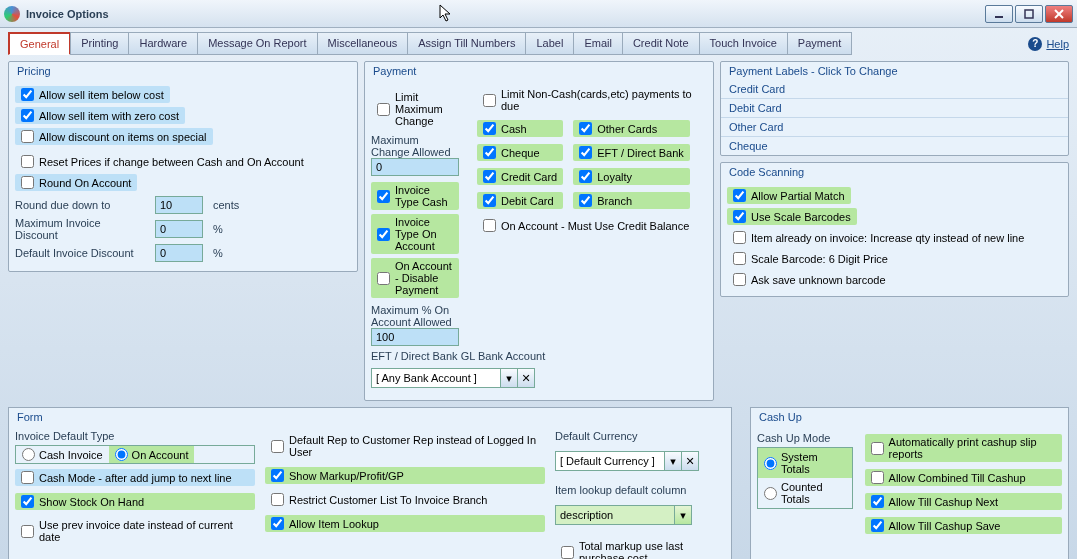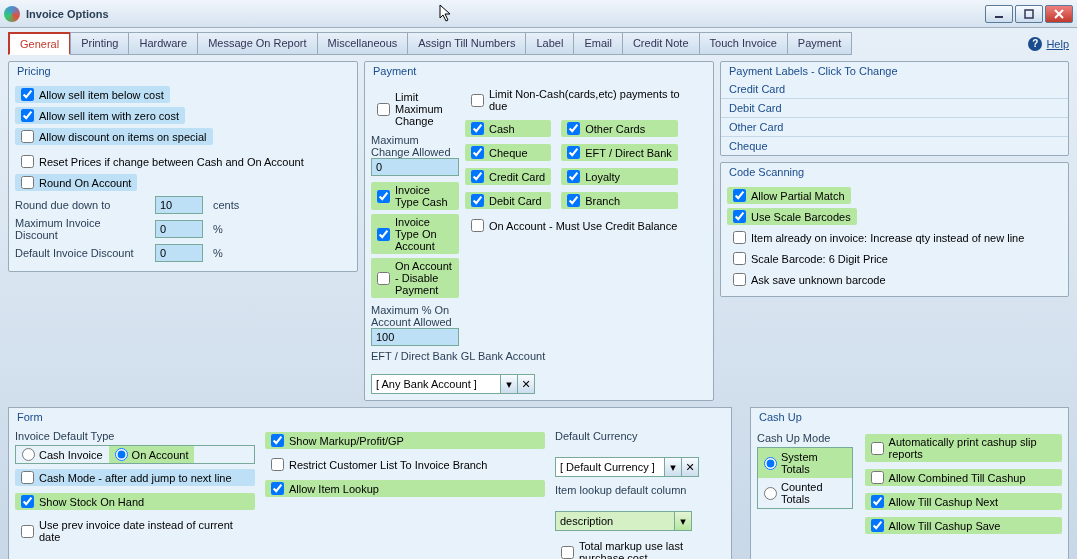--- a/index.html
+++ b/index.html
@@ -34,25 +34,25 @@
 
 .chk { display: inline-flex; align-items: center; gap: 5px; padding: 2px 6px; background: #bde0f7; border-radius: 2px; margin: 2px 0; }
 .chk input { width: 13px; height: 13px; }
 .chk.plain { background: transparent; }
 .chk.green { background: #b6e7a0; }
 
 .row { display: flex; align-items: center; gap: 6px; margin: 3px 0; }
 .num { width: 48px; height: 18px; border: 1px solid #7a9; background: #bde0f7; padding: 1px 4px; }
 .num.wide { width: 88px; }
 
-.payment-cols { display: flex; gap: 6px; }
+.payment-cols { display: flex; gap: 18px; }
 .payment-left { flex: 1; }
 .payment-right { display: flex; gap: 10px; }
 
-.combo { display: inline-flex; align-items: flex-end; height: 32px; }
+.combo { display: inline-flex; align-items: center; height: 32px; }
 .combo input { border:1px solid #7a9; background:#fff; height: 20px; padding: 0 4px; width: 130px; }
 .combo .dd, .combo .xx { width: 18px; height: 20px; border:1px solid #7a9; background: linear-gradient(#f8fbff,#cde); display:flex; align-items:center; justify-content:center; cursor:pointer; margin-left:-1px; }
 .combo.green input { background:#d4f0c4; }
 .combo.green .dd { background: linear-gradient(#e5f5d5,#b6e7a0); }
 
 .paylabel { padding: 3px 8px; color: #1a4b8c; cursor: pointer; border-bottom: 1px solid #c5d8ea; }
 .paylabel:last-child { border-bottom: none; }
 
 .form-section { margin: 6px 8px 0 8px; border: 1px solid #9ab; background: #e8f2fb; }
 .form-body { display: flex; padding: 4px 6px 6px 6px; gap: 10px; }
@@ -316,20 +316,24 @@
         <label class="chk green">
             <input type="checkbox" checked="" style="">
             <span>Show Stock On Hand</span>
           </label>
         <label class="chk plain">
             <input type="checkbox" style="">
             <span>Use prev invoice date instead of current date</span>
           </label>
       </div>
       <div class="formcol" style="width:280px">
+        <label class="chk plain">
+            <input type="checkbox" style="">
+            <span>Default Rep to Customer Rep instead of Logged In User</span>
+          </label>
         <label class="chk green">
             <input type="checkbox" checked="" style="">
             <span>Show Markup/Profit/GP</span>
           </label>
         <label class="chk plain">
             <input type="checkbox" style="">
             <span>Restrict Customer List To Invoice Branch</span>
           </label>
         <label class="chk green">
             <input type="checkbox" checked="" style="">

